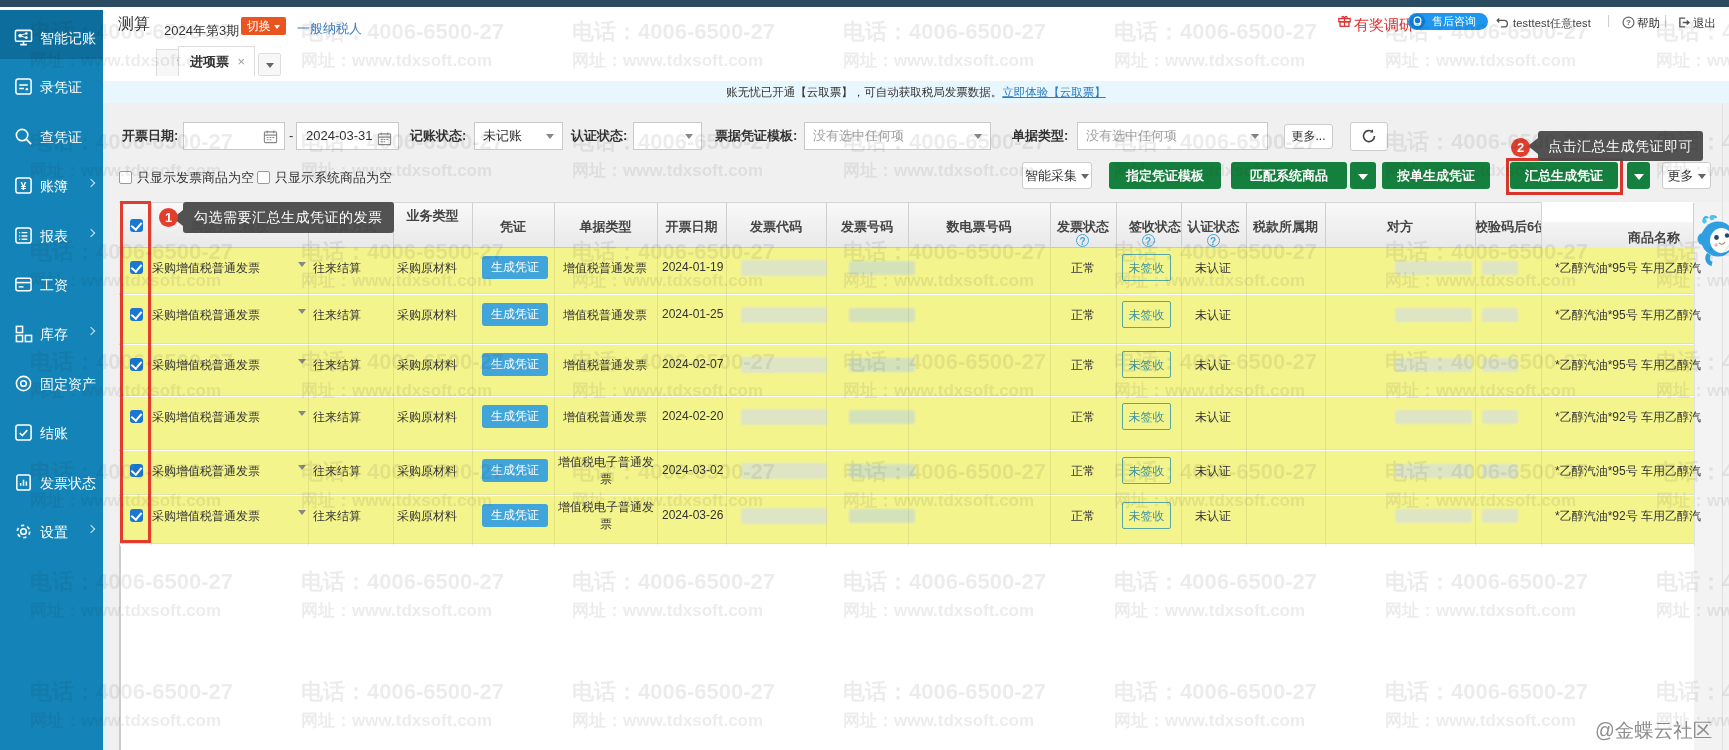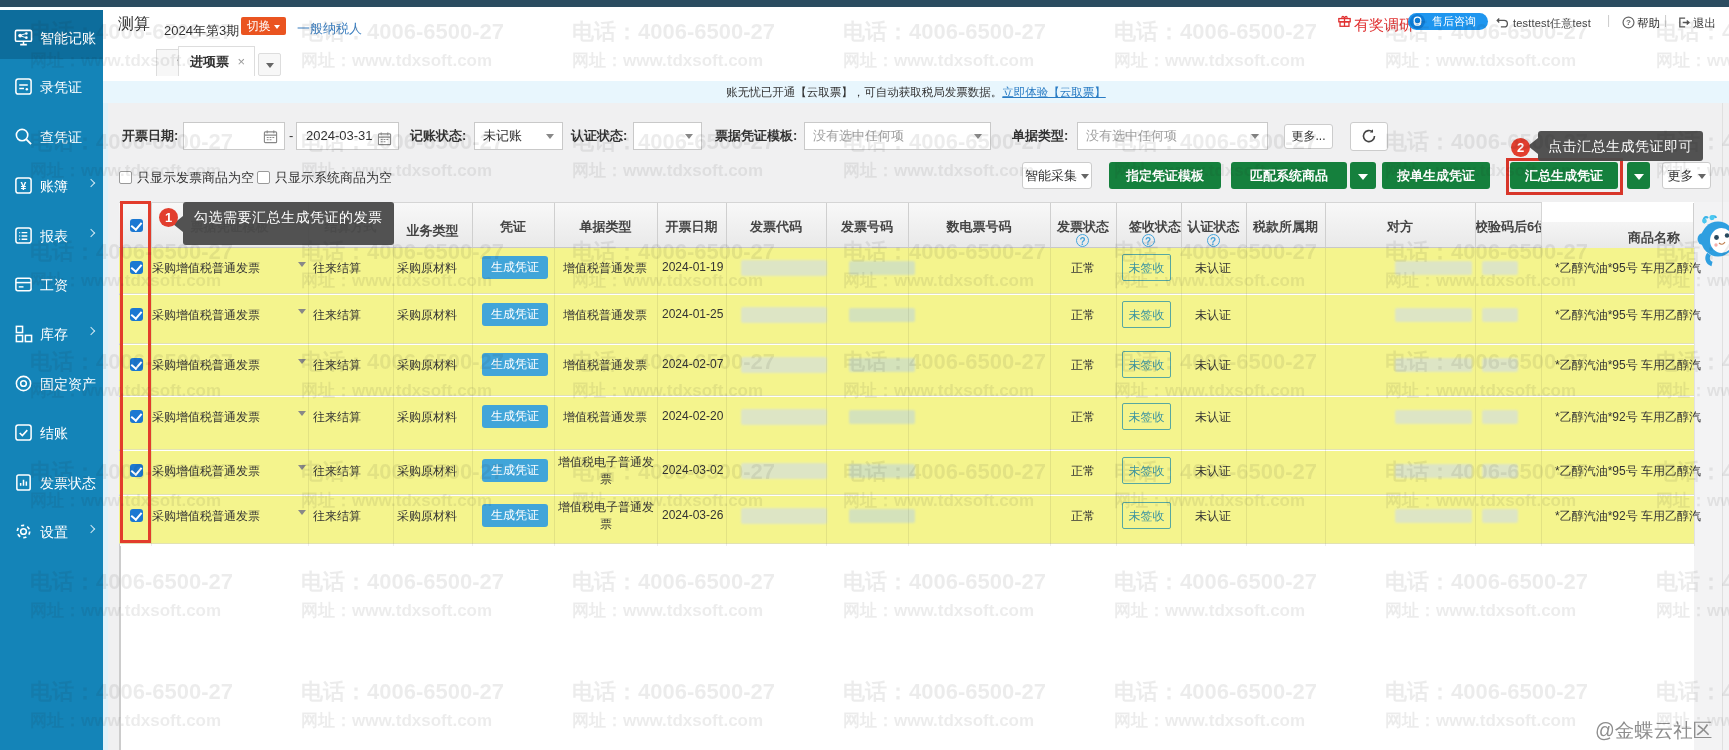--- a/index.html
+++ b/index.html
@@ -247,21 +247,21 @@
 <div class="abs" style="left:1541px;top:202px;width:153px;height:20px;background:#fff;border-left:1px solid #d5d5d5;"></div>
 <div class="hcell" style="left:119px;width:32px;top:202px;">
     <span class="ckb" style="left:11px;top:17px;"></span>
   </div>
 <div class="hcell" style="left:151px;width:157px;top:202px;">
     <span class="t" style="top:16px;white-space:nowrap;">票据凭证模板</span>
   </div>
 <div class="hcell" style="left:308px;width:85px;top:202px;">
     <span class="t" style="top:16px;white-space:nowrap;">结算方式</span>
   </div>
-<div class="hcell" style="left:393px;width:79px;top:206px;">
+<div class="hcell" style="left:393px;width:79px;top:191px;">
     <span class="t" style="top:16px;white-space:nowrap;">业务类型</span>
   </div>
 <div class="hcell" style="left:472px;width:82px;top:202px;">
     <span class="t" style="top:16px;white-space:nowrap;">凭证</span>
   </div>
 <div class="hcell" style="left:554px;width:103px;top:202px;">
     <span class="t" style="top:16px;white-space:nowrap;">单据类型</span>
   </div>
 <div class="hcell" style="left:657px;width:69px;top:202px;">
     <span class="t" style="top:16px;white-space:nowrap;">开票日期</span>
@@ -437,21 +437,21 @@
 <div class="vline" style="left:1181px;top:248px;height:298px;"></div>
 <div class="vline" style="left:1246px;top:248px;height:298px;"></div>
 <div class="vline" style="left:1325px;top:248px;height:298px;"></div>
 <div class="vline" style="left:1475px;top:248px;height:298px;"></div>
 <div class="vline" style="left:1541px;top:248px;height:298px;"></div>
 <div class="vline" style="left:1694px;top:248px;height:298px;"></div>
 <div class="abs" style="left:120px;top:546px;width:1574px;height:204px;background:#fff;border-left:1px solid #ccc;"></div>
 <div class="abs" style="left:1722px;top:103px;width:1px;height:647px;background:#e0e0e0;"></div>
 <div class="abs redrect"></div>
 
-<div class="tip" style="left:183px;top:202px;height:43px;line-height:31px;padding:0 11px;letter-spacing:0.5px;">勾选需要汇总生成凭证的发票<span class="ar"></span></div>
+<div class="tip" style="left:183px;top:202px;height:31px;line-height:31px;padding:0 11px;letter-spacing:0.5px;">勾选需要汇总生成凭证的发票<span class="ar"></span></div>
 <div class="numc" style="left:159px;top:208px;">1</div>
 <div class="tip" style="left:1538px;top:131px;height:30px;line-height:30px;padding:0 10px;letter-spacing:0.5px;">点击汇总生成凭证即可<span class="ar"></span></div>
 <div class="numc" style="left:1511px;top:138px;">2</div>
 
 <div class="abs" style="left:1696px;top:212px;width:33px;height:56px;z-index:4;">
 <svg viewBox="0 0 33 56" width="33" height="56">
 <path d="M9 11C6 8 9 3 12 6" stroke="#3ab4e8" stroke-width="2.2" fill="none"></path>
       <circle cx="8.5" cy="9" r="2.3" fill="#4cc8f0"></circle>
 <path d="M16 8c-1-4 3-5 4-2" stroke="#3ab4e8" stroke-width="2.2" fill="none"></path>
       <circle cx="16" cy="5.5" r="2.5" fill="#4cc8f0"></circle>

